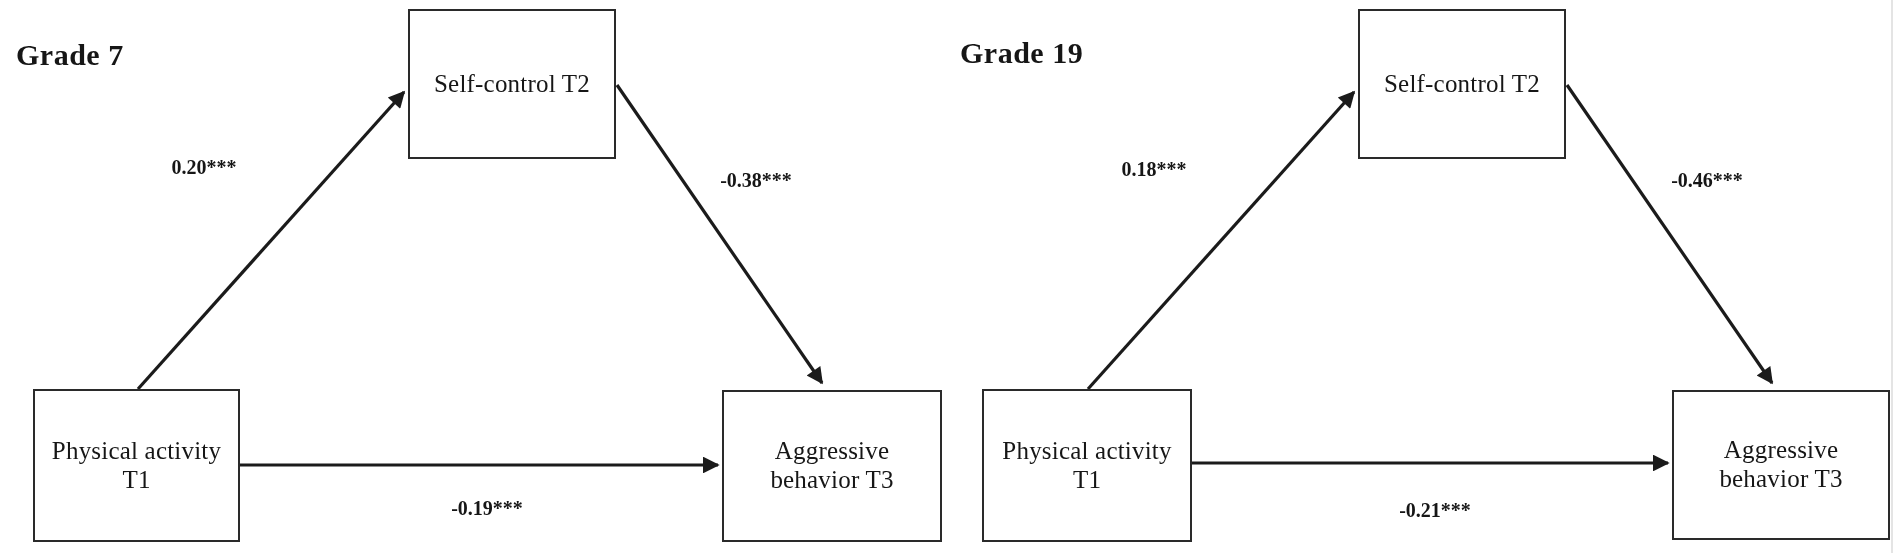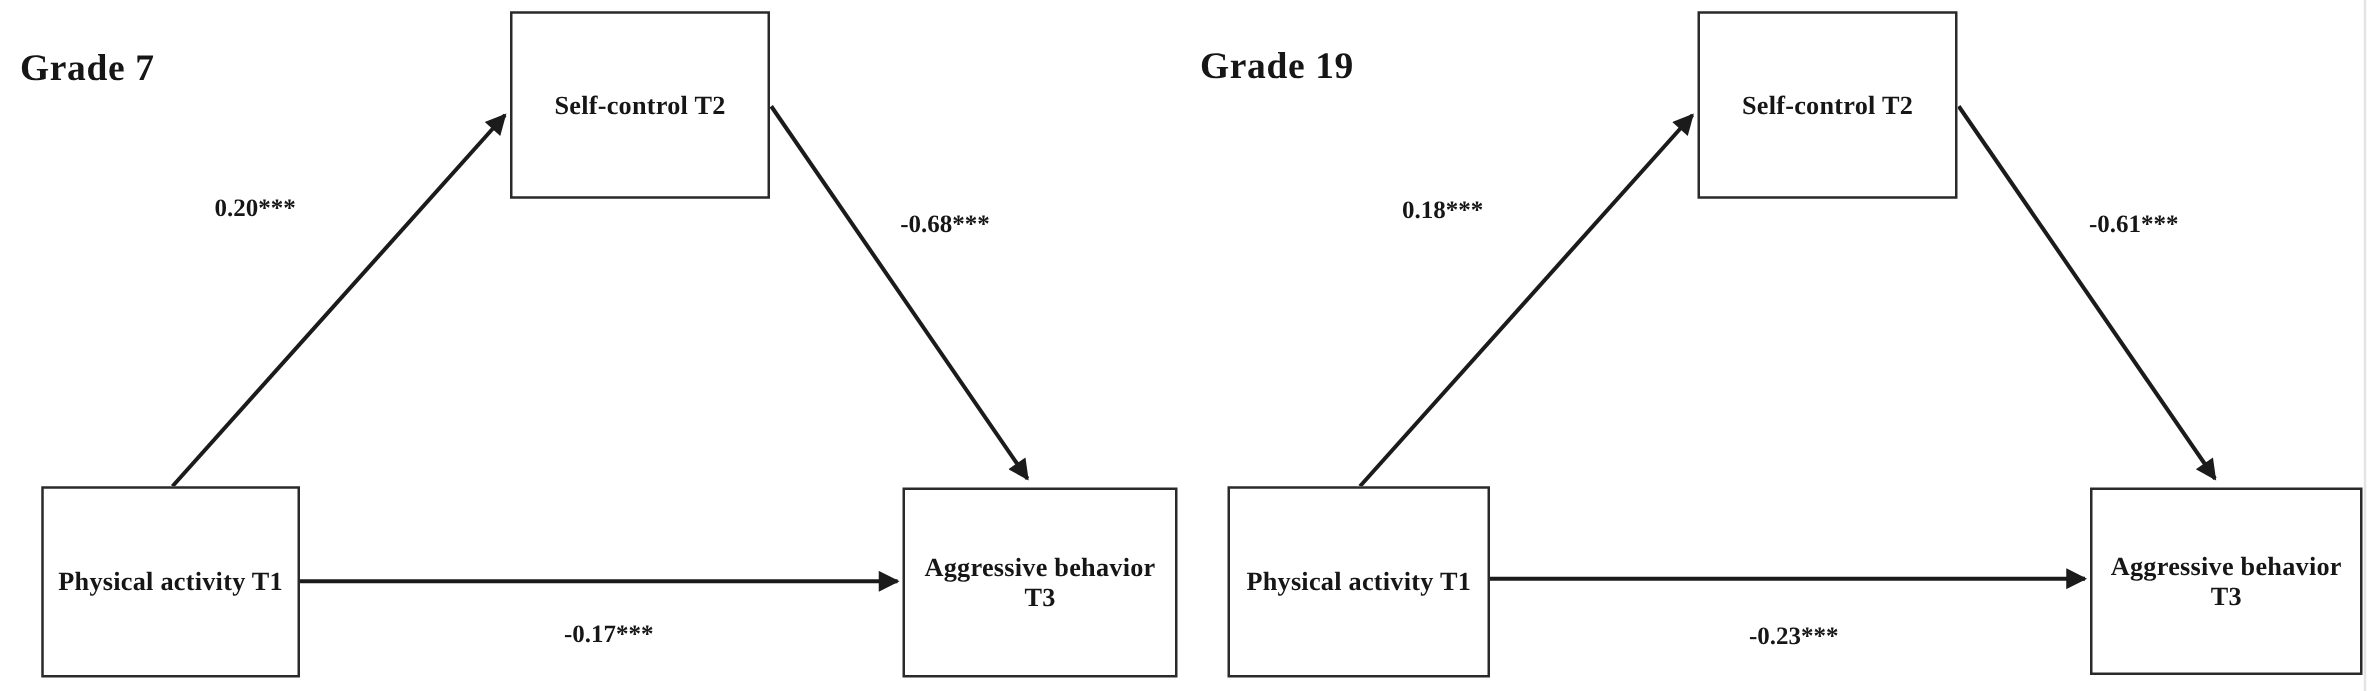--- a/index.html
+++ b/index.html
@@ -13,22 +13,22 @@
   }
   .node{
     position:absolute;
     border:2.5px solid #2a2a2a;
     background:#ffffff;
     display:flex;align-items:center;justify-content:center;
     text-align:center;
     box-sizing:border-box;
   }
   .node-label{
-    font-weight:bold;
-    font-size:21px;
+    font-weight:normal;
+    font-size:25px;
     line-height:1.15;
     letter-spacing:.2px;
     padding:0 6px;
   }
   .grade-title{
     position:absolute;
     font-weight:bold;
     font-size:30px;
     letter-spacing:.5px;
     white-space:nowrap;
@@ -79,38 +79,38 @@
 
     <div class="node" style="left:33px;top:389px;width:207px;height:153px">
       <span class="node-label">Physical activity T1</span>
     </div>
 
     <div class="node" style="left:722px;top:390px;width:220px;height:152px">
       <span class="node-label">Aggressive behavior T3</span>
     </div>
 
     <div class="coef" style="left:204px;top:167px">0.20***</div>
-    <div class="coef" style="left:756px;top:180px">-0.68***</div>
-    <div class="coef" style="left:487px;top:508px">-0.17***</div>
+    <div class="coef" style="left:756px;top:180px">-0.38***</div>
+    <div class="coef" style="left:487px;top:508px">-0.19***</div>
   </div>
 
   <div>
     <div class="grade-title" style="left:960px;top:36px">Grade 19</div>
 
     <div class="node" style="left:1358px;top:9px;width:208px;height:150px">
       <span class="node-label">Self-control T2</span>
     </div>
 
     <div class="node" style="left:982px;top:389px;width:210px;height:153px">
       <span class="node-label">Physical activity T1</span>
     </div>
 
     <div class="node" style="left:1672px;top:390px;width:218px;height:150px">
       <span class="node-label">Aggressive behavior T3</span>
     </div>
 
     <div class="coef" style="left:1154px;top:169px">0.18***</div>
-    <div class="coef" style="left:1707px;top:180px">-0.61***</div>
-    <div class="coef" style="left:1435px;top:510px">-0.23***</div>
+    <div class="coef" style="left:1707px;top:180px">-0.46***</div>
+    <div class="coef" style="left:1435px;top:510px">-0.21***</div>
   </div>
 
   <div class="page-edge" style="left:1891px"></div>
 </div>
 
 </body></html>

